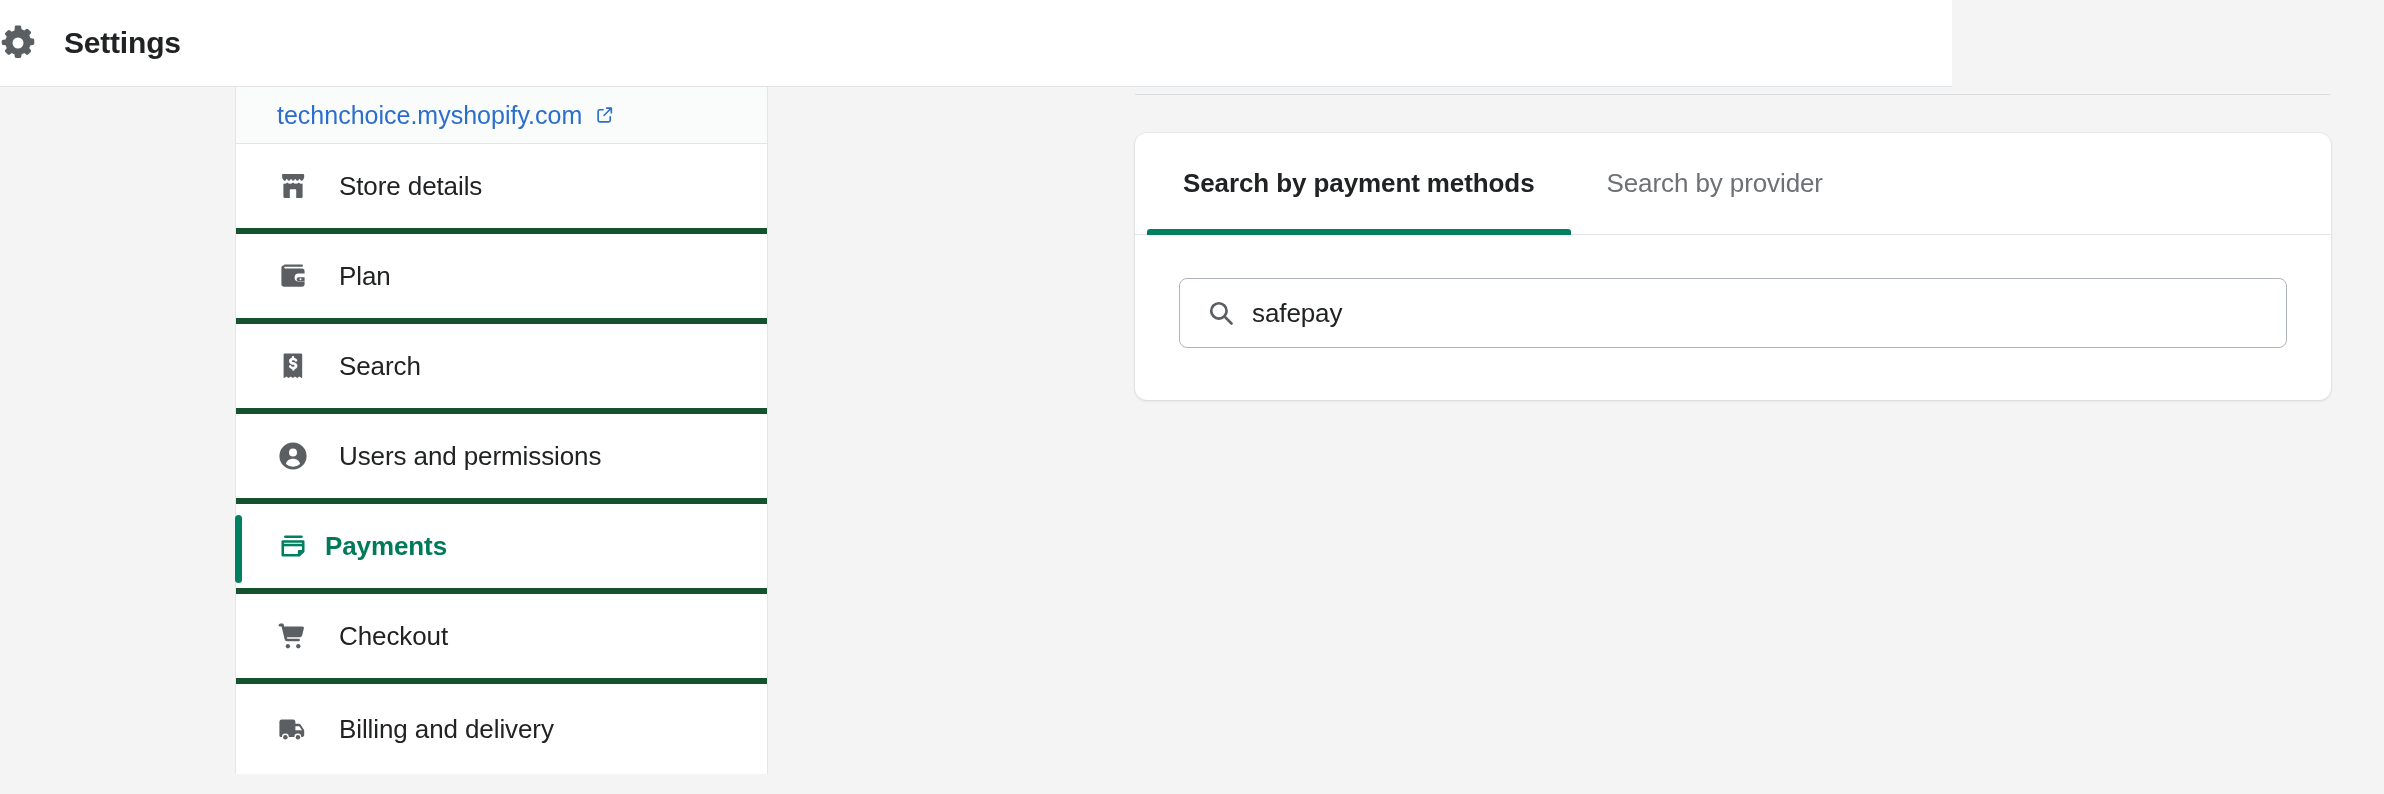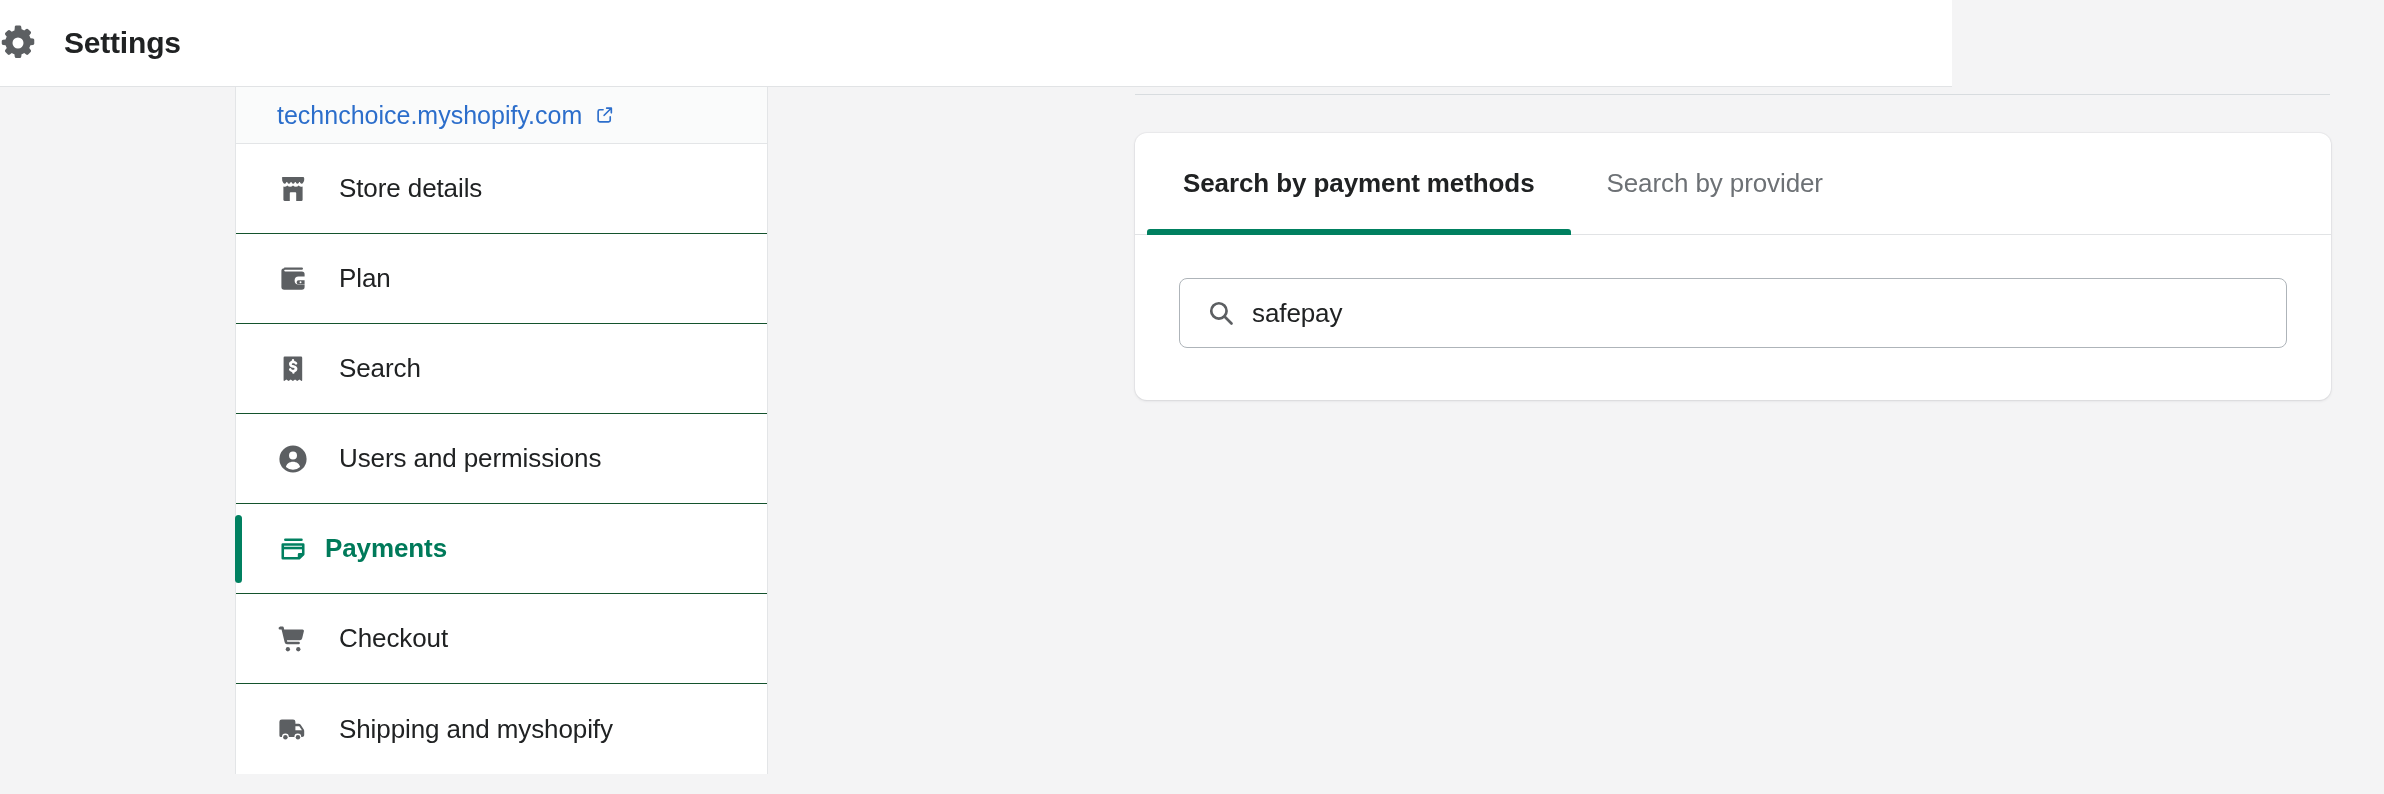--- a/index.html
+++ b/index.html
@@ -82,21 +82,21 @@
     line-height: 1;
   }
   .store-link .ext-icon { width: 22px; height: 22px; display:block; }
 
   .nav-item {
     position: relative;
     height: 90px;
     display: flex;
     align-items: center;
     padding-left: 41px;
-    border-bottom: 1px solid #14532d;
+    border-bottom: 6px solid #14532d;
     background: #ffffff;
     cursor: pointer;
   }
   .nav-item:last-child { border-bottom: none; }
   .nav-item .nav-icon {
     width: 32px; height: 32px;
     display: flex; align-items: center; justify-content: center;
     flex: 0 0 32px;
   }
   .nav-item .nav-icon svg { width: 32px; height: 32px; display: block; }
@@ -291,21 +291,21 @@
 
       <div class="nav-item">
 
         <span class="nav-icon">
           <svg viewBox="0 0 20 20" fill="#5c5f62" aria-hidden="true">
             <path d="M1.5 5.5A1.5 1.5 0 0 1 3 4h7a1.5 1.5 0 0 1 1.5 1.5v1.25h2.06c.5 0 .96.25 1.24.66l1.94 2.84c.17.25.26.55.26.85v2.65c0 .69-.56 1.25-1.25 1.25h-.6a2.15 2.15 0 0 0-4.3 0H7.4a2.15 2.15 0 0 0-4.3 0H2.5A1 1 0 0 1 1.5 14V5.5Zm10 2.75v2.5h4.1l-1.7-2.5H11.5Z"></path>
             <circle cx="5.25" cy="15.1" r="1.4" fill="#5c5f62"></circle>
             <circle cx="13.1" cy="15.1" r="1.4" fill="#5c5f62"></circle>
           </svg>
         </span>
-        <span class="nav-label">Shipping and myshopify</span>
+        <span class="nav-label">Billing and delivery</span>
       </div>
 
     </nav>
 
     <section class="main">
 
       <div class="top-divider"></div>
 
       <div class="card">
 

